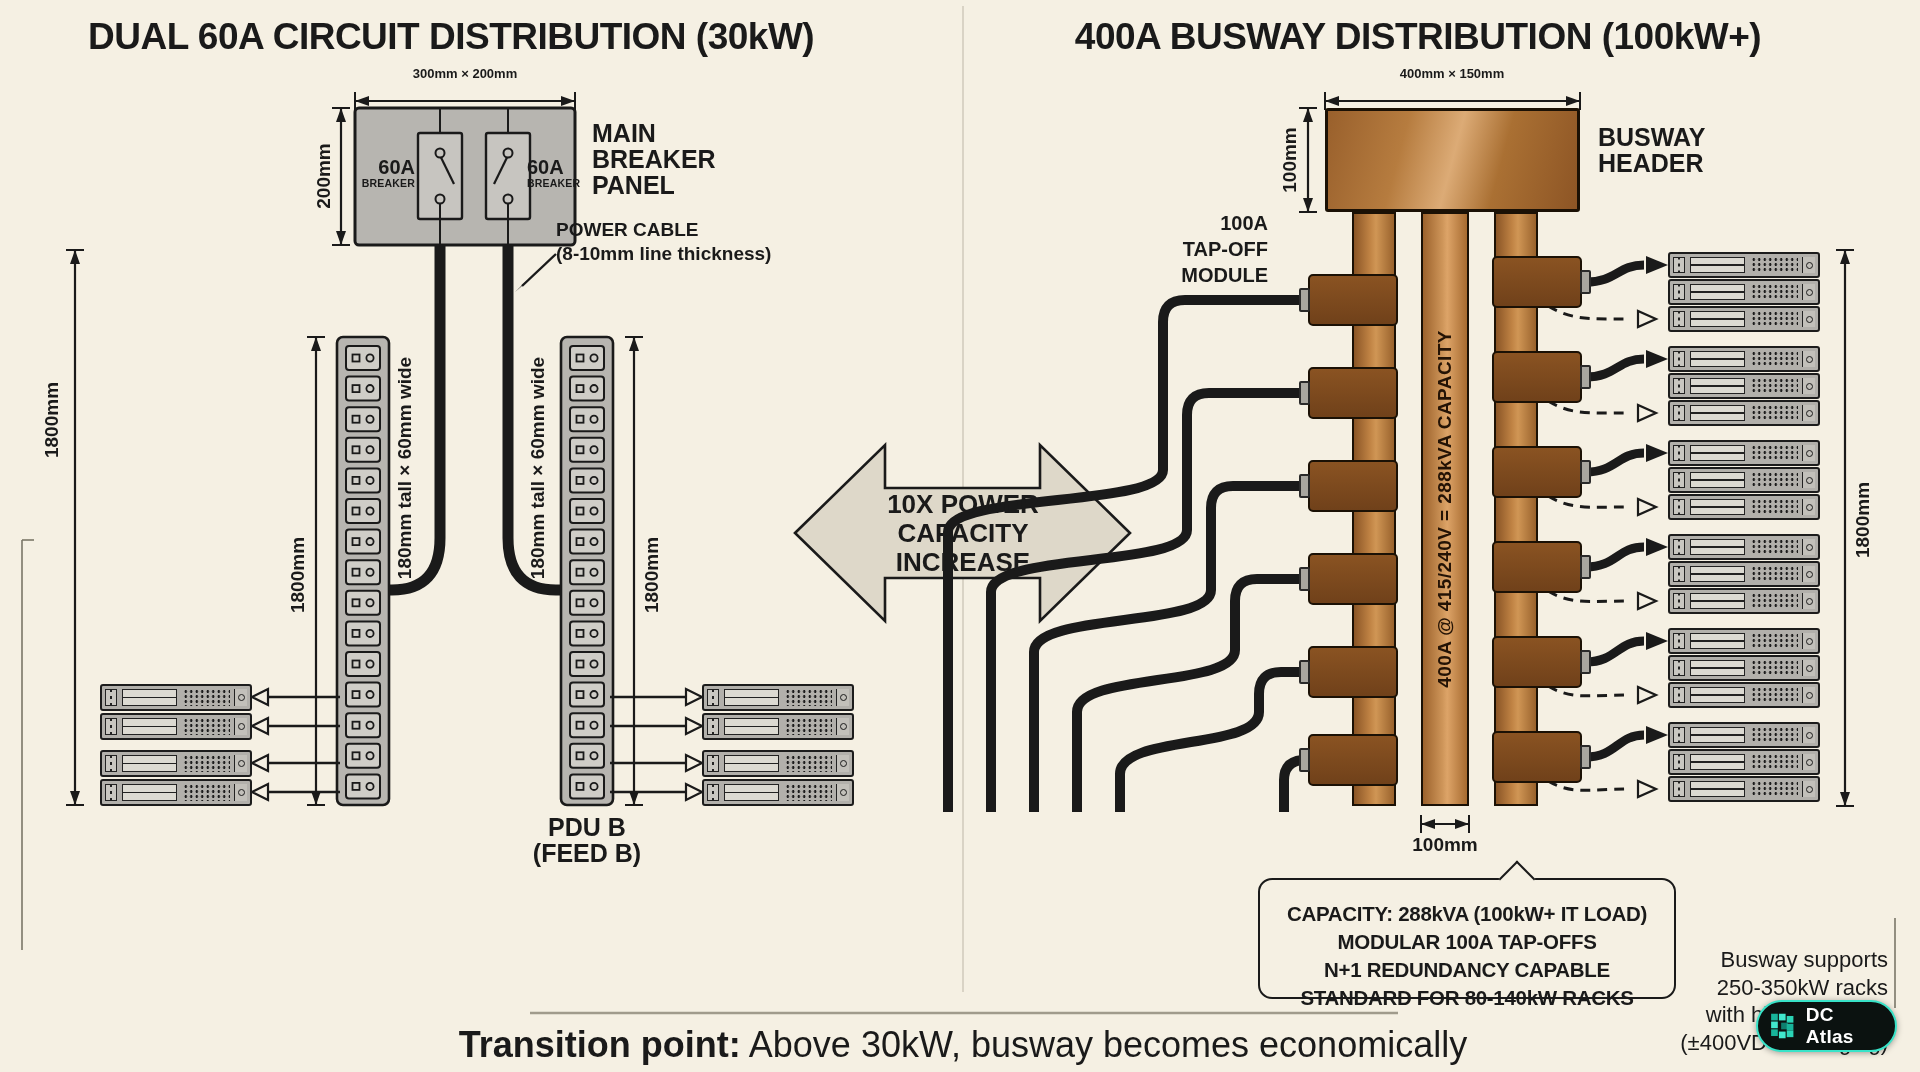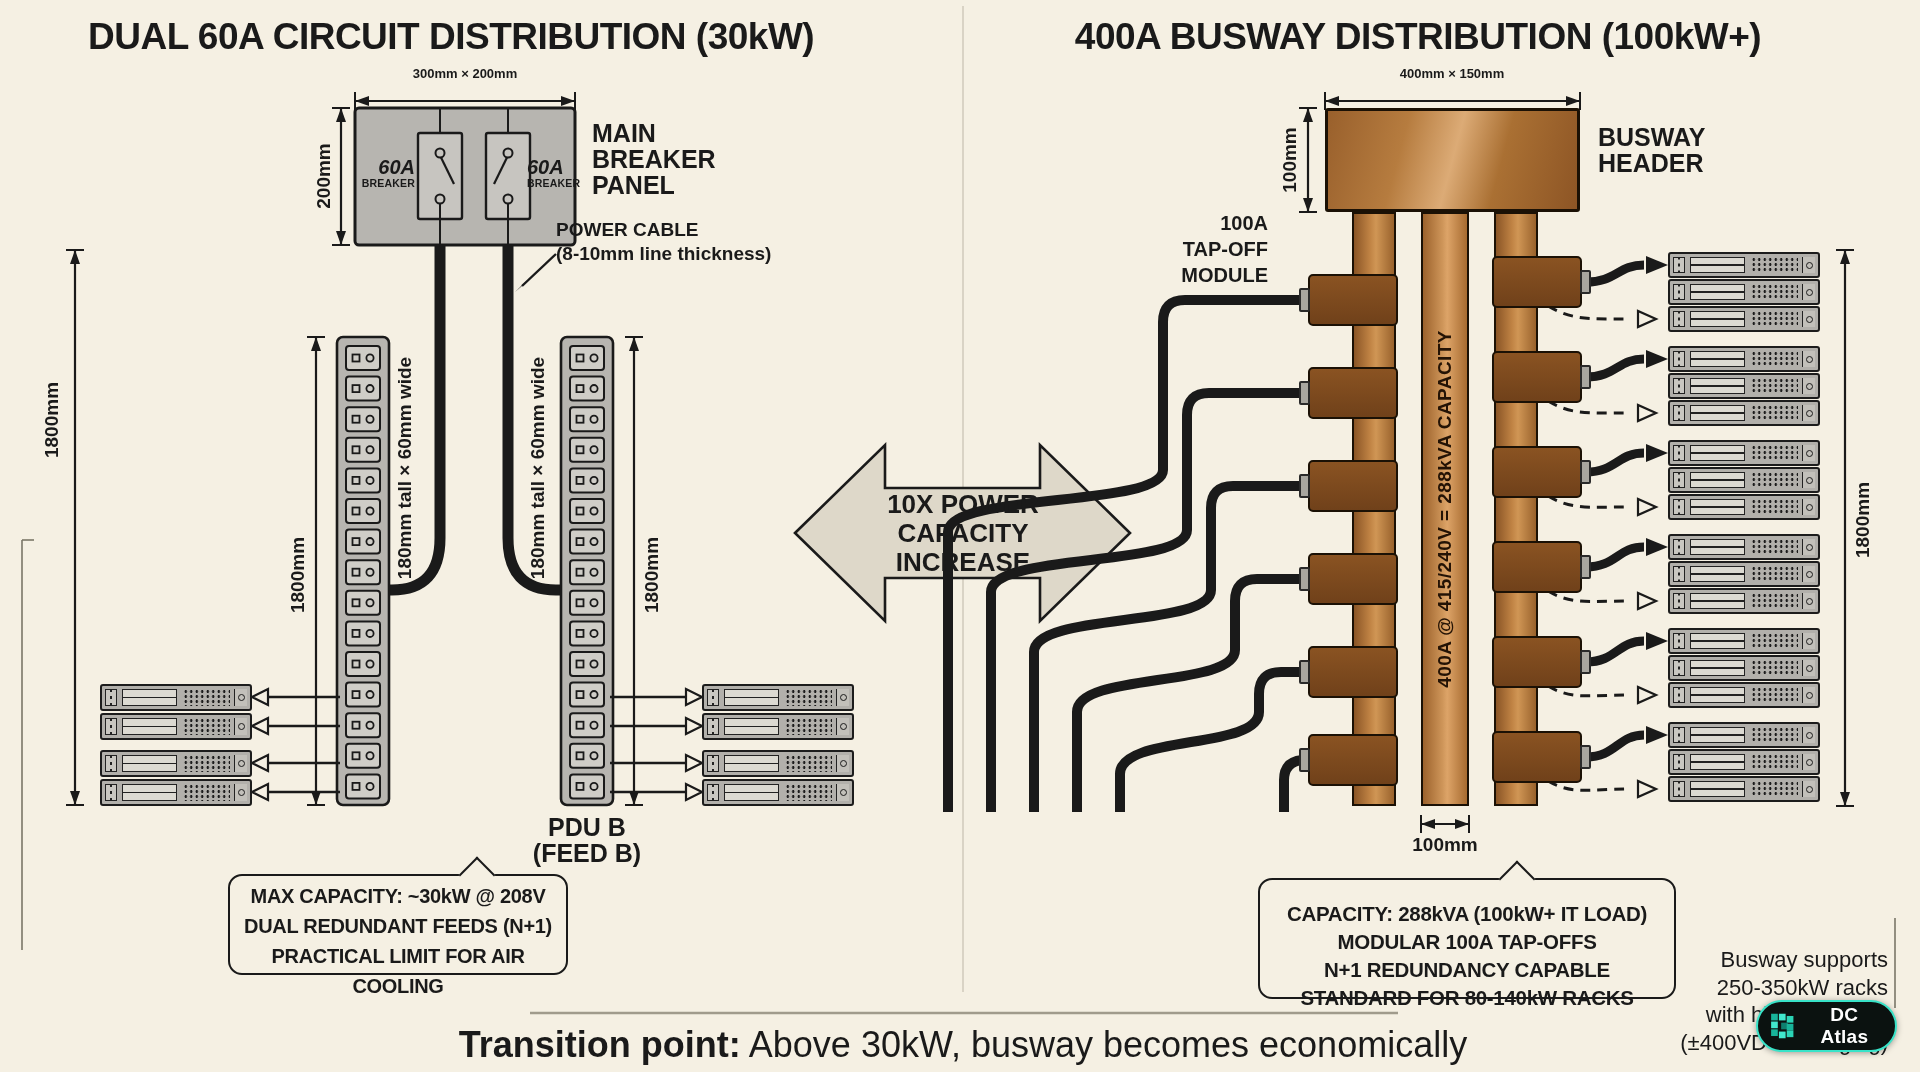--- a/index.html
+++ b/index.html
@@ -8,21 +8,21 @@
   #art{position:absolute;left:0;top:0;}
   .abs{position:absolute;}
   .ctr{text-align:center;}
   .rgt{text-align:right;}
   .title{font-size:37px;font-weight:700;letter-spacing:-0.5px;white-space:nowrap;}
   .dimlab{font-size:13px;font-weight:700;}
   .vtext{position:absolute;transform:translate(-50%,-50%) rotate(-90deg);white-space:nowrap;
          font-size:19px;font-weight:700;}
   .lbl{font-size:25px;font-weight:700;line-height:26px;}
   .lbl-sm{font-size:20px;font-weight:700;line-height:26px;}
-  .amp{font-size:20px;font-weight:700;line-height:20px;font-style:italic;}
+  .amp{font-size:20px;font-weight:700;line-height:20px;}
   .amp-sub{font-size:10.5px;font-weight:700;letter-spacing:.2px;}
   .note{font-size:19px;font-weight:700;line-height:24px;}
   .callout{position:absolute;background:#f5f0e3;border:2.6px solid #1a1a1a;border-radius:14px;
            text-align:center;font-weight:700;box-sizing:border-box;}
   .callout .ptr{position:absolute;width:24px;height:24px;background:#f5f0e3;
                 border-left:2.6px solid #1a1a1a;border-top:2.6px solid #1a1a1a;
                 transform:rotate(45deg);top:-14px;}
   .co-l{line-height:30px;font-size:20px;letter-spacing:-0.3px;padding-top:5px;}
   .co-r{line-height:28px;font-size:20.5px;letter-spacing:-0.3px;padding-top:20px;}
   .foot{font-size:22px;line-height:27.5px;font-weight:400;}
@@ -50,21 +50,21 @@
   .s-b2{left:20px;width:37%;bottom:3px;height:38%;background:#dcdad2;border:1.6px solid #222;}
   .s-vent{left:calc(40% + 22px);right:20px;top:3px;bottom:3px;
      background-image:radial-gradient(#1c1c1c 1.2px,transparent 1.45px);background-size:5.5px 5px;}
   .s-cap{right:3px;top:3px;bottom:3px;width:13px;background:#c2c0ba;border-left:1.6px solid #222;}
   .s-cap::after{content:"";position:absolute;left:50%;top:50%;width:5px;height:5px;margin:-3.5px 0 0 -3.5px;
      border:1.4px solid #1c1c1c;border-radius:50%;}
   
   .badge{position:absolute;left:1756px;top:1000px;width:141px;height:52px;background:#0b1210;
      border:2.5px solid #38e3c8;border-radius:27px;display:flex;align-items:center;padding:0 12px;
      box-sizing:border-box;gap:9px;box-shadow:0 1px 6px rgba(0,0,0,.35);}
-  .badge .btxt{color:#fff;font-size:19px;font-weight:700;letter-spacing:.3px;text-align:center;}
+  .badge .btxt{color:#fff;font-size:19px;font-weight:700;letter-spacing:.3px;}
 </style>
 </head>
 <body>
 
 <div id="stage">
 
   <svg id="art" width="1920" height="1072" viewBox="0 0 1920 1072">
       <line x1="963" y1="6" x2="963" y2="992" stroke="#d9d3c5" stroke-width="2"></line>
       <line x1="530" y1="1013" x2="1398" y2="1013" stroke="#a09b8c" stroke-width="2.4"></line>
       <line x1="22" y1="540" x2="22" y2="950" stroke="#7a7668" stroke-width="1.6"></line>
@@ -303,26 +303,20 @@
   <div class="vtext" style="left:298px;top:575px;">1800mm</div>
   <div class="vtext" style="left:405px;top:468px;">180mm tall × 60mm wide</div>
   <div class="vtext" style="left:538px;top:468px;">180mm tall × 60mm wide</div>
   <div class="vtext" style="left:652px;top:575px;">1800mm</div>
 
   <div class="abs lbl ctr" style="left:507px;top:814px;width:160px;">
     <div>PDU B</div>
     <div>(FEED B)</div>
   </div>
 
-  <div class="callout co-l" style="left:228px;top:874px;width:340px;height:101px;">
-    <span class="ptr" style="left:234px;"></span>
-    <div>MAX CAPACITY: ~30kW @ 208V</div>
-    <div>DUAL REDUNDANT FEEDS (N+1)</div>
-    <div>PRACTICAL LIMIT FOR AIR COOLING</div>
-  </div>
 
 
   <div class="abs arrowtxt ctr" style="left:863px;top:490px;width:200px;">
     <div>10X POWER</div>
     <div>CAPACITY</div>
     <div>INCREASE</div>
   </div>
 
   <div class="cu-header"></div>
   <div class="cu-col col-side" style="left:1352px;width:44px;"></div>

